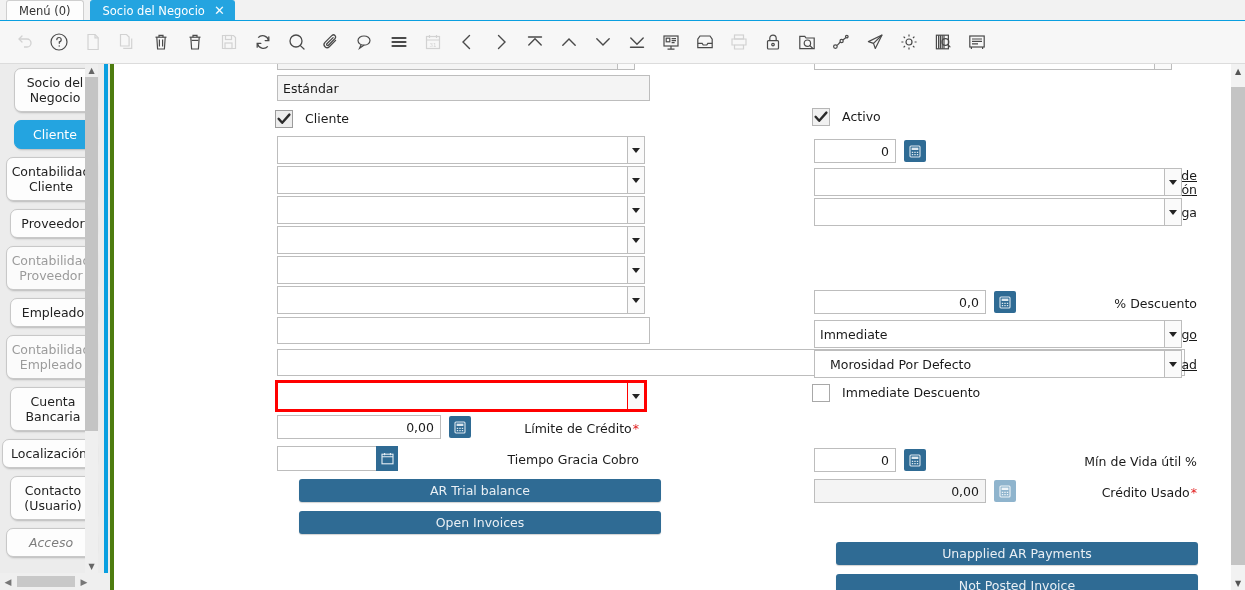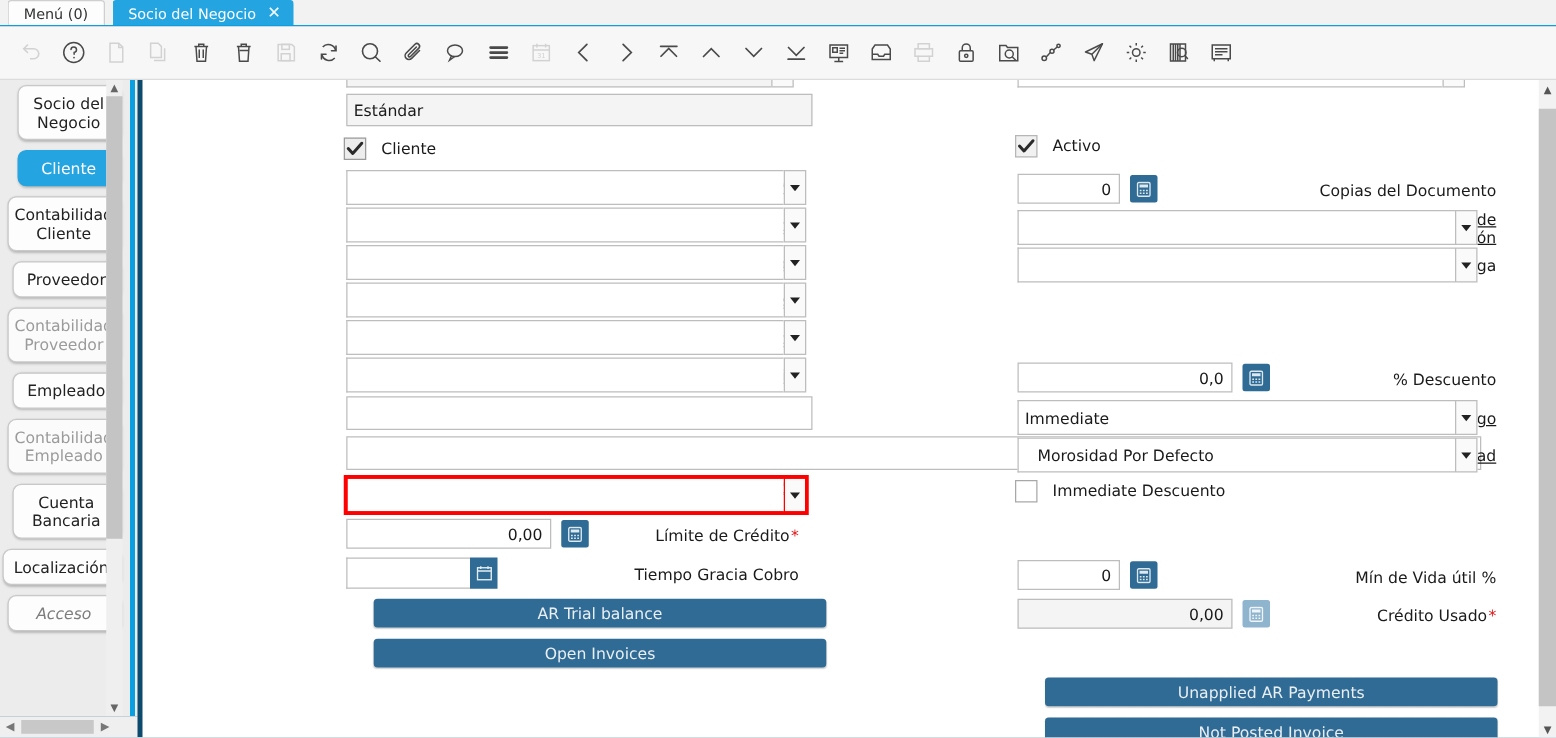--- a/index.html
+++ b/index.html
@@ -3,21 +3,21 @@
 <meta charset="utf-8">
 <style>
   * { box-sizing: border-box; }
   html, body {
     margin: 0; padding: 0;
     width: 1245px; height: 590px;
     overflow: hidden;
     background: #ffffff;
     font-family: "DejaVu Sans", "Liberation Sans", sans-serif;
   }
-  .app { position: relative; width: 1245px; height: 590px; background:#0c4a6e; }
+  .app { position: relative; width: 1245px; height: 590px; background:#4d7c0f; }
 
   
   .tabbar {
     position:absolute; top:0; left:0; width:1245px; height:21px;
     background:#f2f2f2; border-bottom:1px solid #0a9fe0;
     display:flex; align-items:flex-end;
   }
   .tab {
     height:20px; display:flex; align-items:center; gap:6px;
     padding:0 12px; font-size:11.5px; color:#333;
@@ -367,20 +367,21 @@
     <div class="sb-inner" id="sb-list">
         <div class="sb-item w1"><span>Socio del Negocio</span></div>
         <div class="sb-item w1 active"><span>Cliente</span></div>
         <div class="sb-item w2"><span>Contabilidad Cliente</span></div>
         <div class="sb-item w3"><span>Proveedor</span></div>
         <div class="sb-item w2 disabled"><span>Contabilidad Proveedor</span></div>
         <div class="sb-item w3"><span>Empleado</span></div>
         <div class="sb-item w2 disabled"><span>Contabilidad Empleado</span></div>
         <div class="sb-item w3"><span>Cuenta Bancaria</span></div>
         <div class="sb-item w4"><span>Localización</span></div>
+        <div class="sb-item w3"><span>Contacto (Usuario)</span></div>
         <div class="sb-item w2 italic"><span>Acceso</span></div>
       </div>
     <div class="sb-scroll">
       <div class="arw">▲</div>
       <div class="thumb"></div>
       <div class="arw bot">▼</div>
     </div>
     <div class="sb-divider"></div>
   </div>
 
@@ -612,23 +613,20 @@
             <span class="chk" style="background:#f1f1f1;border-color:#b6b6b6">
               <svg width="16" height="16" viewBox="0 0 16 16" fill="none" stroke="#2b2b2b" stroke-width="2.4" stroke-linecap="round" stroke-linejoin="round">
                 <path d="M2.6 7.8 6.2 11.8 13.4 3.6"></path>
               </svg>
             </span>
             <span class="chklabel">Activo</span>
           </div>
         </div>
 
         <div class="row" style="height:32px">
-          <div class="lbl" style="top:4px">
-            <span>Copias del Documento</span>
-          </div>
           <div class="ctl" style="top:3px">
             <input class="tf num" style="width: 82px; height: 24px;" value="0">
             <span class="blubtn">
               <svg width="12" height="13" viewBox="0 0 12 13" fill="none" stroke="#dde8ef" stroke-width="1.1">
                 <rect x="1" y="1" width="10" height="11" rx="1"></rect>
                   <rect x="2.6" y="2.6" width="6.8" height="2.4" fill="#dde8ef" stroke="none"></rect>
                 <path d="M2.8 7.4h1.4M5.3 7.4h1.4M7.8 7.4h1.4M2.8 9.6h1.4M5.3 9.6h1.4M7.8 9.6h1.4"></path>
               </svg>
             </span>
           </div>

